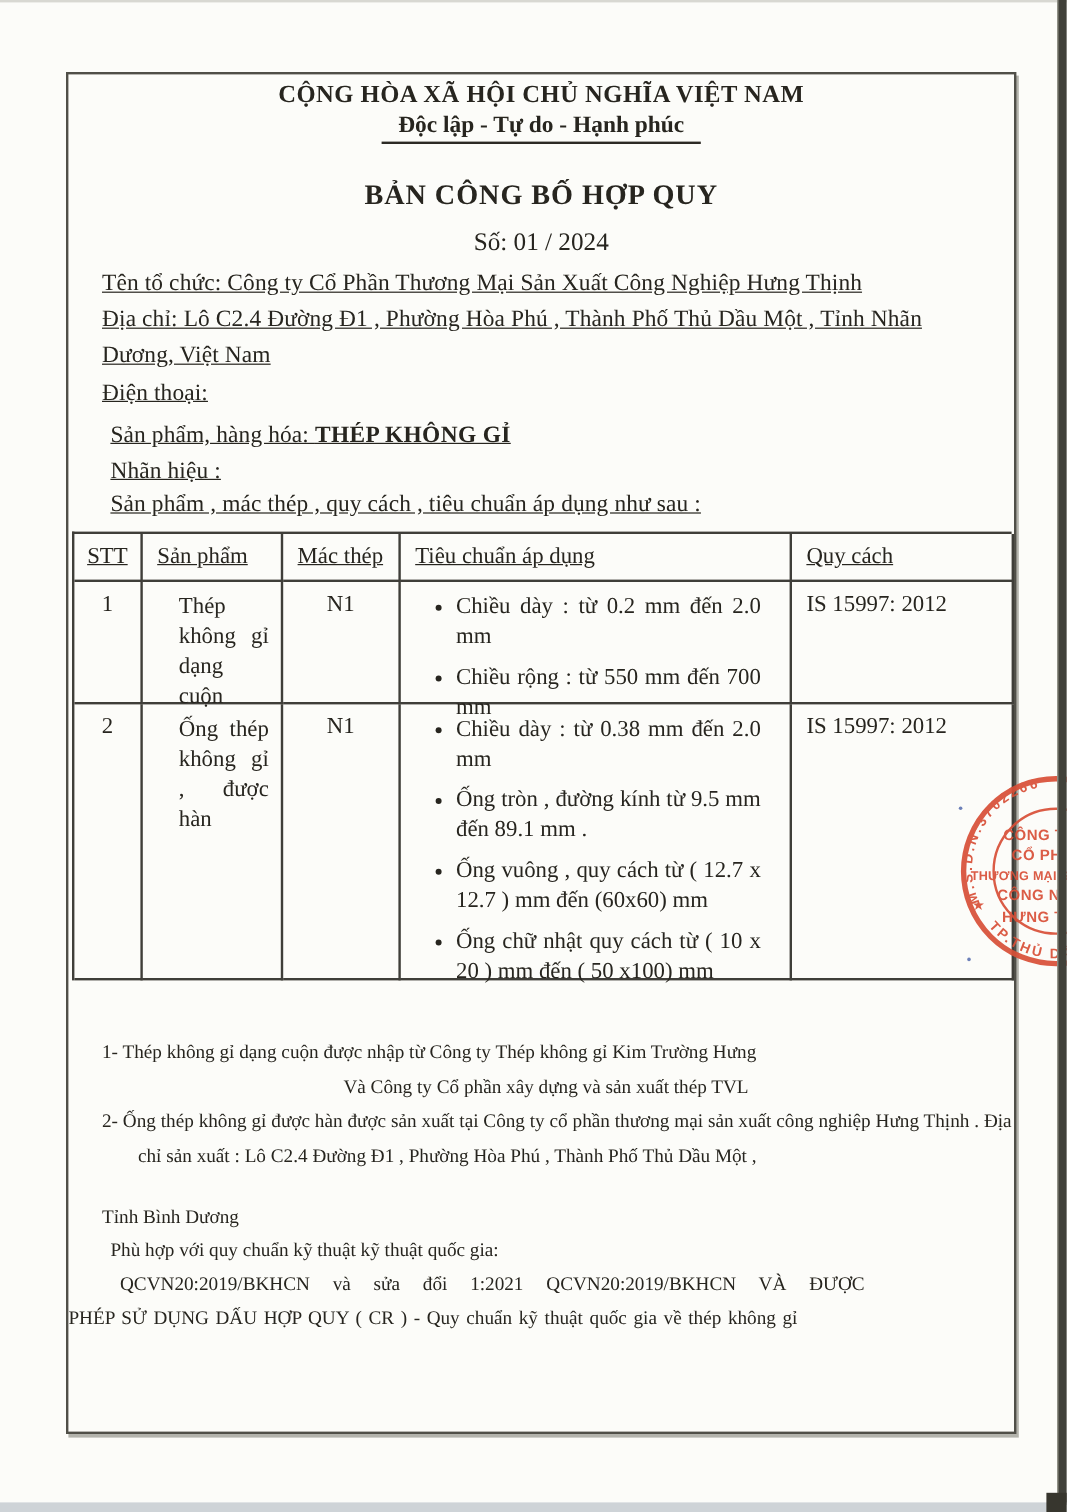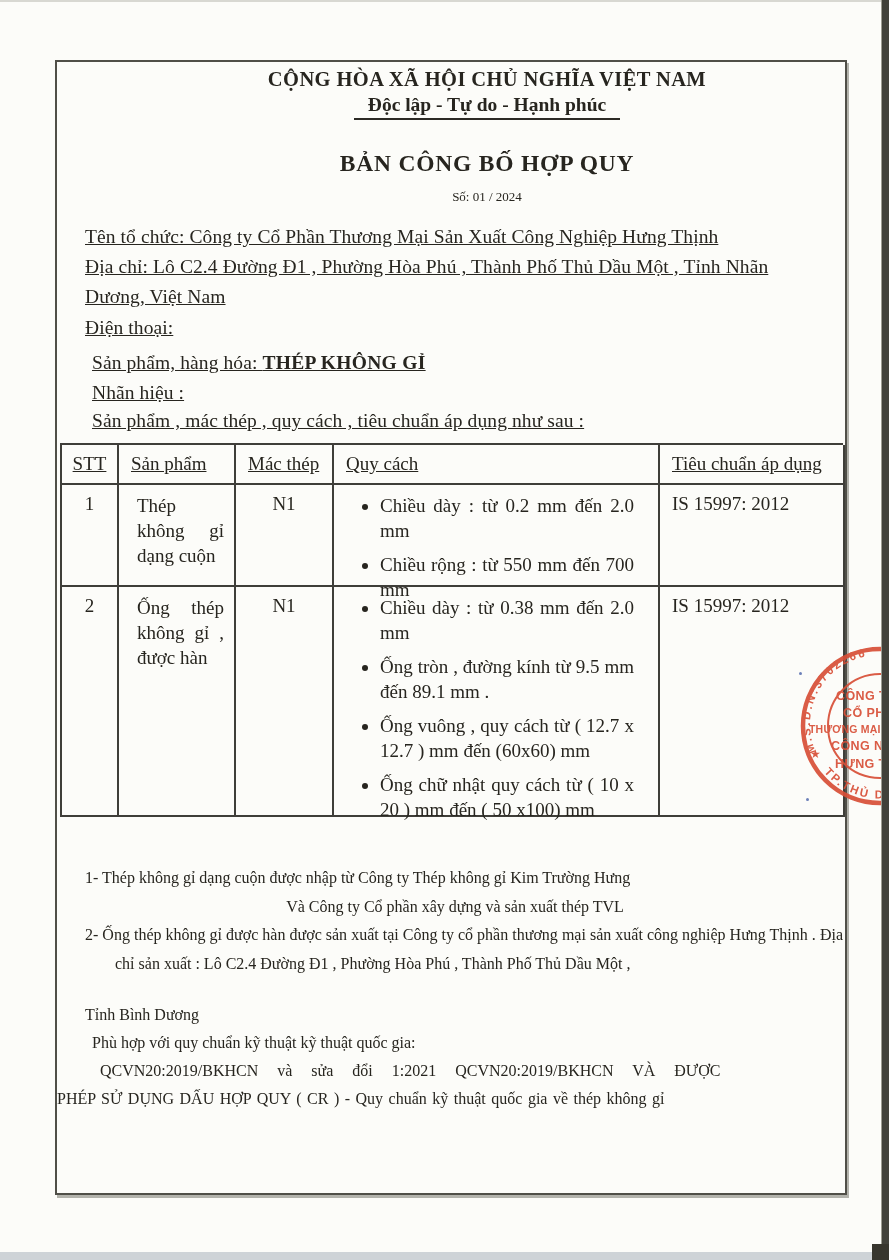--- a/index.html
+++ b/index.html
@@ -20,29 +20,29 @@
 
   
   .frame {
     left:55px; top:60px; width:792px; height:1135px;
     border:2px solid #504f48;
     box-shadow:2px 3px 0 #b3b3ac;
     background:transparent;
   }
 
   
-  .center-line { left:55px; width:792px; text-align:center;margin-left:36px; }
+  .center-line { left:55px; width:792px; text-align:center; }
   .national-title { top:68px;  font-size:20.5px; font-weight:bold; letter-spacing:0.4px; }
   .motto-wrap     { top:94px; }
   .motto {
     display:inline-block; font-size:19.5px; font-weight:bold;
     padding:0 14px 2px 14px; border-bottom:2px solid #2c2a25;
   }
   .doc-title  { top:150px; font-size:23.5px; font-weight:bold; letter-spacing:0.8px; }
-  .doc-number { top:189px; font-size:13px; }
+  .doc-number { top:189px; font-size:21px; }
 
   
   .bodytext { font-size:19.5px; line-height:30px; letter-spacing:0.1px;text-decoration:underline; }
   .org      { left:85px; top:222px; width:720px; }
   .address  { left:85px; top:252px; width:706px; }
   .phone    { left:85px; top:313px; }
   .product  { left:92px; top:348px; }
   .product b{ letter-spacing:0.3px; }
   .brand    { left:92px; top:378px; }
   .intro    { left:92px; top:406px; }
@@ -53,21 +53,21 @@
     display:grid;
     grid-template-columns:57px 117px 98px 326px 185px;
     grid-template-rows:40px 102px 230px;
     border-top:2px solid #3f3e39; border-left:2px solid #3f3e39;
     font-size:19px;
   }
   .cell { border-right:2px solid #3f3e39; border-bottom:2px solid #3f3e39; }
   .hcell { display:flex; align-items:center; padding-left:12px;text-decoration:underline; }
   .hcell.c-stt { justify-content:center; padding-left:0; }
   .c-num   { text-align:center; padding-top:8px; }
-  .c-prod  { padding:8px 10px 0 18px; text-align:justify; line-height:25px; }
+  .c-prod  { padding:8px 10px 0 30px; text-align:justify; line-height:25px; }
   .c-grade { text-align:center; padding-top:8px; }
   .c-spec  { padding:8px 20px 0 0; }
   .c-spec ul { list-style:disc outside; padding-left:46px; }
   .c-spec li { line-height:25px; margin-bottom:9px; text-align:justify; padding-right:4px; }
   .c-std   { padding:8px 6px 0 12px; }
 
   
   .note { font-size:16px; line-height:29px; }
   .note1a   { left:85px; top:863px; width:740px; }
   .note1b   { left:85px; top:892px; width:740px;text-align:center; }
@@ -103,22 +103,22 @@
 <div class="abs bodytext address">Địa chỉ: Lô C2.4 Đường Đ1 , Phường Hòa Phú , Thành Phố Thủ Dầu Một , Tỉnh Nhãn Dương, Việt Nam</div>
 <div class="abs bodytext phone">Điện thoại:</div>
 <div class="abs bodytext product"><span>Sản phẩm, hàng hóa: </span><b>THÉP KHÔNG GỈ</b></div>
 <div class="abs bodytext brand">Nhãn hiệu :</div>
 <div class="abs bodytext intro">Sản phẩm , mác thép , quy cách , tiêu chuẩn áp dụng như sau :</div>
 
 <div class="abs spec-table">
   <div class="cell hcell c-stt">STT</div>
   <div class="cell hcell">Sản phẩm</div>
   <div class="cell hcell">Mác thép</div>
+  <div class="cell hcell">Tiêu chuẩn áp dụng</div>
   <div class="cell hcell">Quy cách</div>
-  <div class="cell hcell">Tiêu chuẩn áp dụng</div>
 
   <div class="cell c-num">1</div>
   <div class="cell c-prod">Thép không gỉ dạng cuộn</div>
   <div class="cell c-grade">N1</div>
   <div class="cell c-spec">
     <ul>
       <li>Chiều dày : từ 0.2 mm đến 2.0 mm</li>
       <li>Chiều rộng : từ 550 mm đến 700 mm</li>
     </ul>
   </div>

